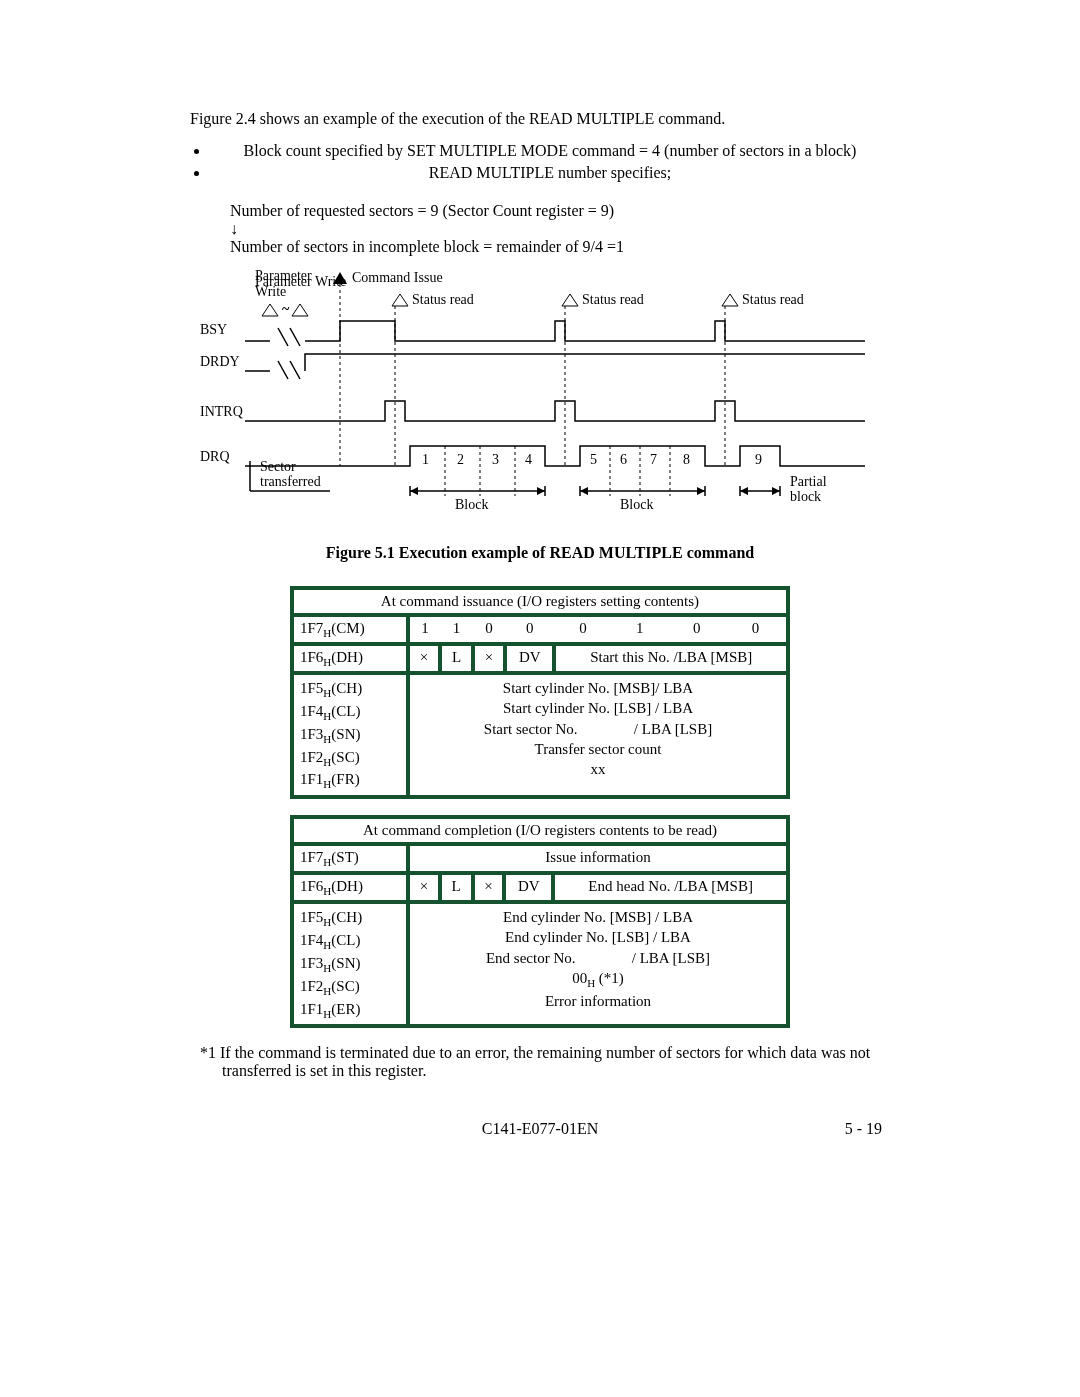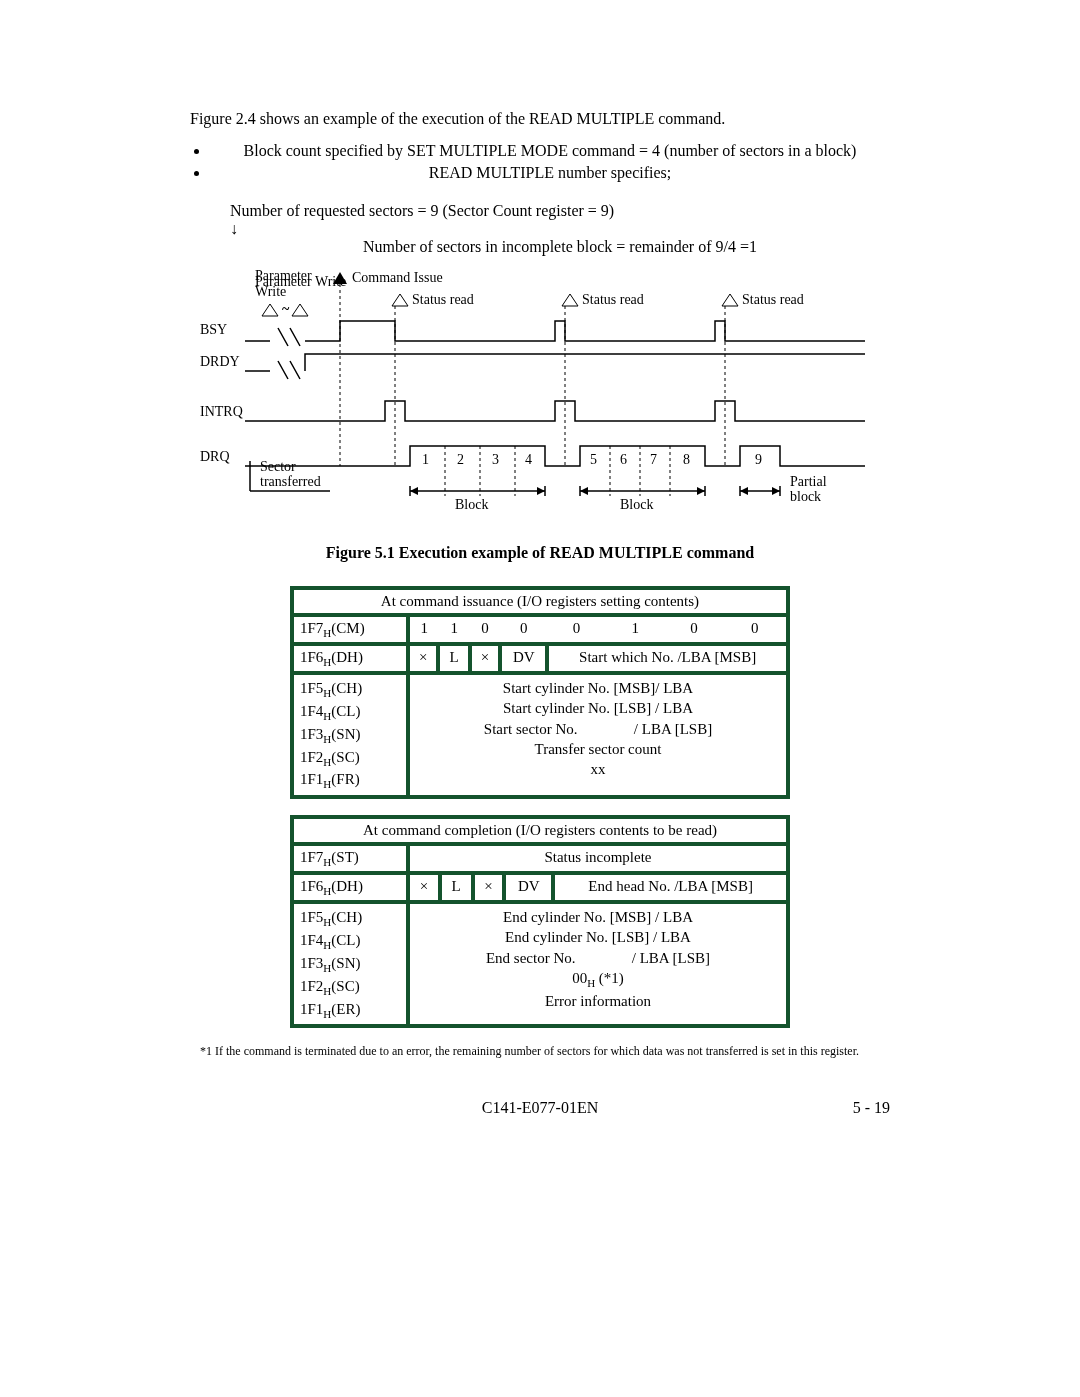--- a/index.html
+++ b/index.html
@@ -15,22 +15,22 @@
   }
   .page {
     padding: 110px 190px 60px 190px;
   }
   .intro { margin-bottom: 14px; }
   ul.bullets { margin: 0 0 20px 20px; padding: 0; list-style: disc; text-align: center; }
   ul.bullets li { margin-bottom: 4px; }
   .indent { margin-left: 40px; }
   .figcaption { text-align: center; font-weight: bold; margin: 18px 0 24px 0; }
   .footer { margin-top: 40px; text-align: center; position: relative; }
-  .footer .pg { position: absolute; right: 0; margin-left: 16px; }
-  .footnote { font-size: 12px; }
+  .footer .pg { position: absolute; right: 8px; margin-left: 16px; }
+  .footnote { font-size: 16px; }
   table.reg {
     border-collapse: collapse;
     margin: 0 auto 16px auto;
     width: 500px;
   }
   table.reg td, table.reg th {
     border: 4px solid #14532d;
     padding: 3px 6px;
     font-size: 15px;
     text-align: center;
@@ -51,21 +51,21 @@
   <div class="intro">Figure 2.4 shows an example of the execution of the READ MULTIPLE command.</div>
 
   <ul class="bullets">
     <li>Block count specified by SET MULTIPLE MODE command = 4 (number of sectors in a block)</li>
     <li>
       <span>READ MULTIPLE number specifies;</span>
     </li>
   </ul>
   <div class="indent">Number of requested sectors = 9 (Sector Count register = 9)</div>
   <div class="indent">↓</div>
-  <div class="indent" style="margin-bottom:10px;text-align:center;">Number of sectors in incomplete block = remainder of 9/4 =1</div>
+  <div class="indent" style="margin-bottom:10px;">Number of sectors in incomplete block = remainder of 9/4 =1</div>
 
   <svg width="680" height="260" viewBox="0 0 680 260">
     <style>
       .l { stroke:#000; stroke-width:1.5; fill:none; }
       .d { stroke:#000; stroke-width:1; stroke-dasharray:3 3; fill:none; }
       .t { font: 14px "Times New Roman"; }
     </style>
 
     <text class="t" x="55" y="20"><tspan x="55" dy="0">Parameter Write</tspan></text>
     <text class="t" x="55" y="14">Parameter</text>
@@ -162,21 +162,21 @@
       <td class="noleft noright">1</td>
       <td class="noleft noright">0</td>
       <td class="noleft">0</td>
     </tr>
     <tr>
       <td class="left"><span>1F6</span><span class="sub">H</span><span>(DH)</span></td>
       <td>×</td>
       <td>L</td>
       <td>×</td>
       <td>DV</td>
-      <td colspan="4">Start which No. /LBA [MSB]</td>
+      <td colspan="4">Start this No. /LBA [MSB]</td>
     </tr>
     <tr>
       <td class="left" style="line-height:1.35">
         <span>1F5</span><span class="sub">H</span><span>(CH)</span><br>
         <span>1F4</span><span class="sub">H</span><span>(CL)</span><br>
         <span>1F3</span><span class="sub">H</span><span>(SN)</span><br>
         <span>1F2</span><span class="sub">H</span><span>(SC)</span><br>
         <span>1F1</span><span class="sub">H</span><span>(FR)</span>
       </td>
       <td colspan="8" style="line-height:1.35">
@@ -190,21 +190,21 @@
   </tbody>
     </table>
 
   <table class="reg">
     <tbody>
         <tr>
           <td colspan="9" class="hdr">At command completion (I/O registers contents to be read)</td>
         </tr>
     <tr>
       <td class="left"><span>1F7</span><span class="sub">H</span><span>(ST)</span></td>
-      <td colspan="8">Status incomplete</td>
+      <td colspan="8">Issue information</td>
     </tr>
     <tr>
       <td class="left"><span>1F6</span><span class="sub">H</span><span>(DH)</span></td>
       <td>×</td>
       <td>L</td>
       <td>×</td>
       <td>DV</td>
       <td colspan="4">End head No. /LBA [MSB]</td>
     </tr>
     <tr>

